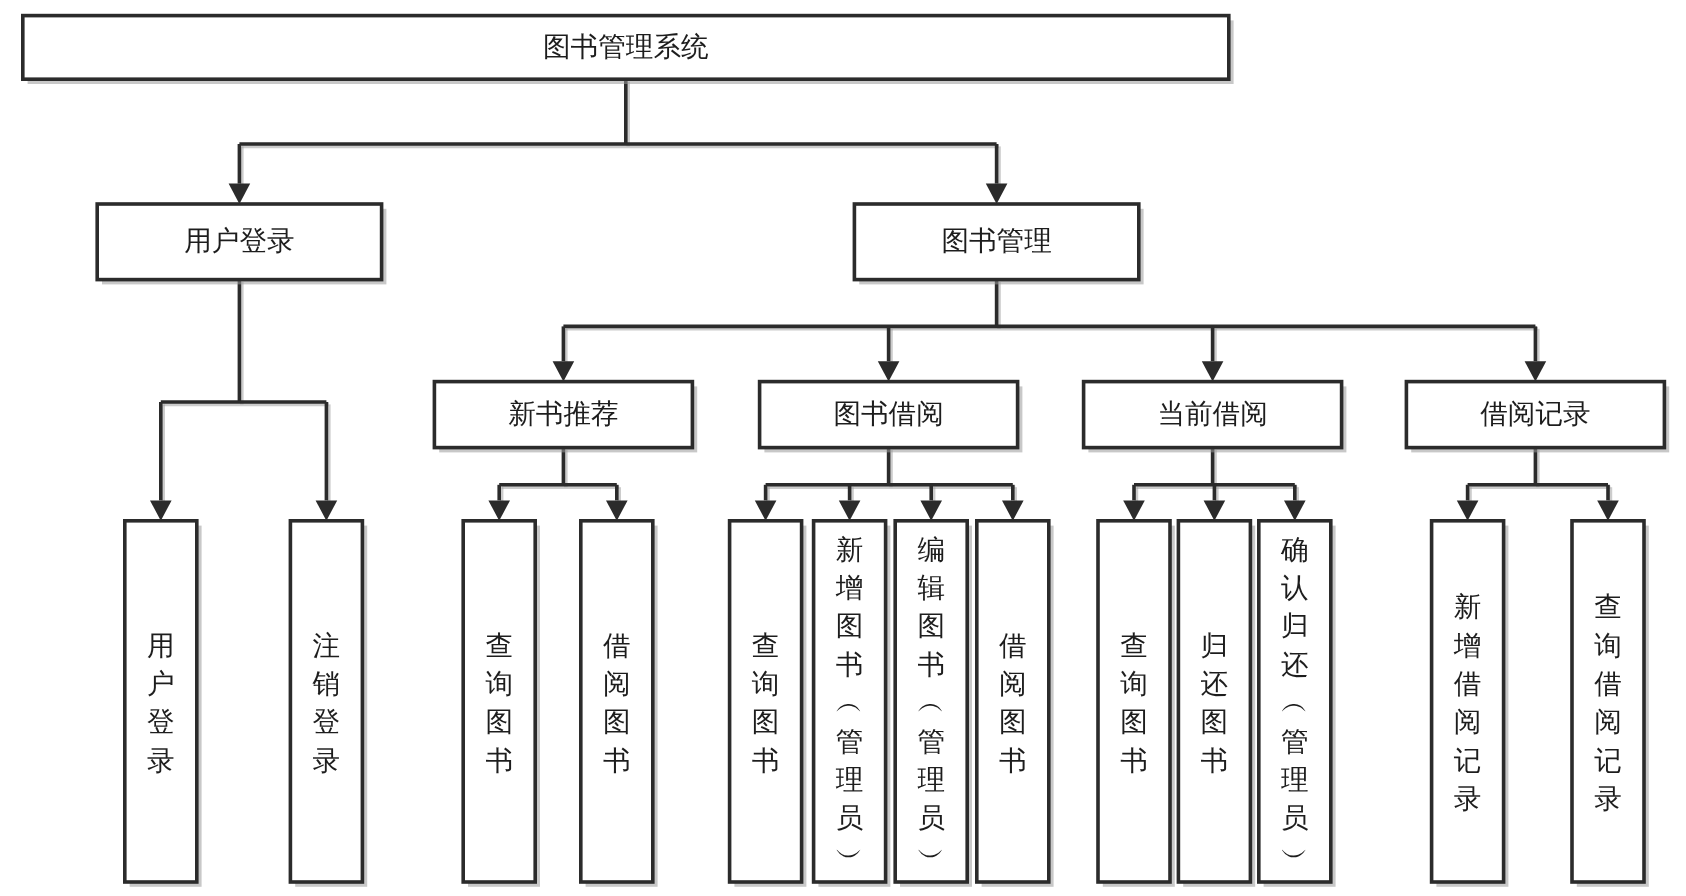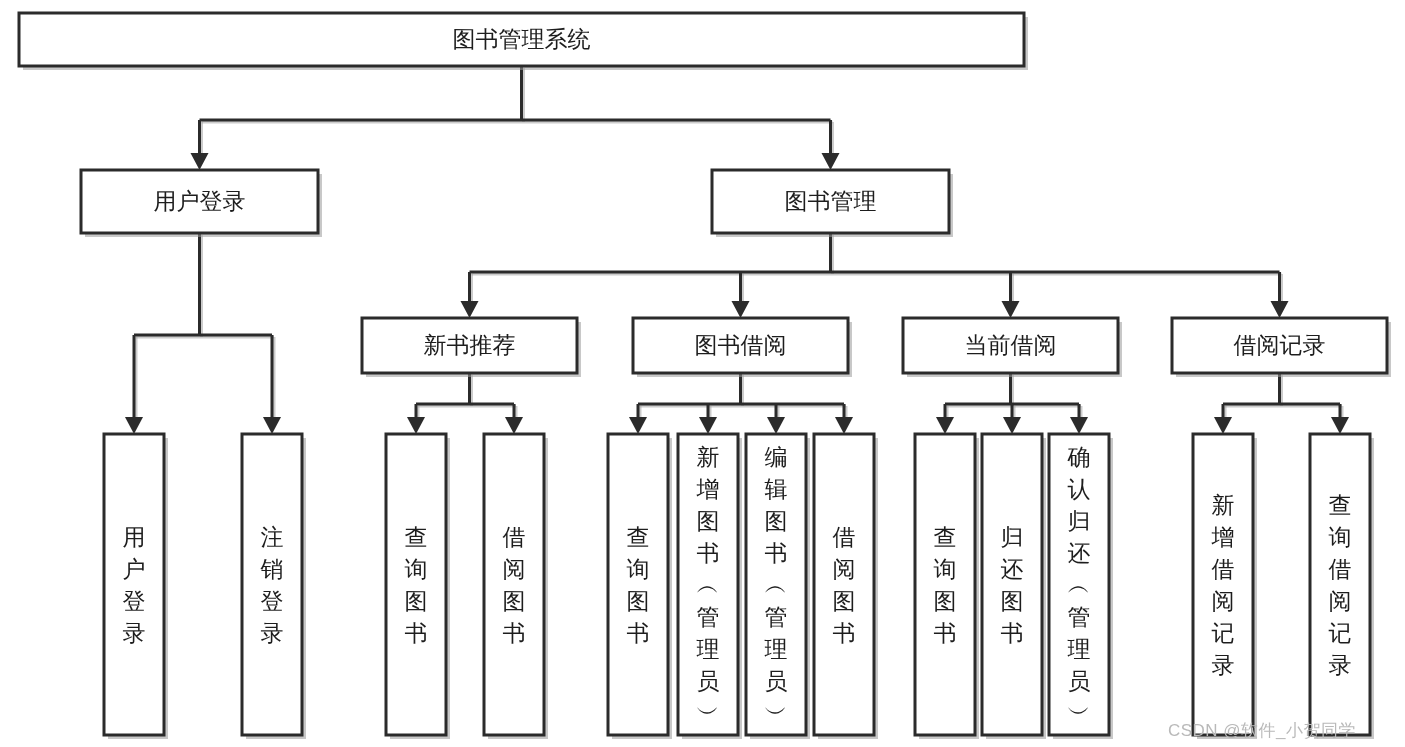--- a/index.html
+++ b/index.html
@@ -263,14 +263,13 @@
           <rect class="node-rect" x="1193" y="434" width="60" height="301"></rect>
           <text class="node-label-v" x="1223" y="513.46"><tspan x="1223" dy="0">新</tspan><tspan x="1223" dy="32">增</tspan><tspan x="1223" dy="32">借</tspan><tspan x="1223" dy="32">阅</tspan><tspan x="1223" dy="32">记</tspan><tspan x="1223" dy="32">录</tspan></text>
         </g>
         <g>
           <rect class="node-shadow" x="1314" y="438" width="60" height="301"></rect>
           <rect class="node-rect" x="1310" y="434" width="60" height="301"></rect>
           <text class="node-label-v" x="1340" y="513.46"><tspan x="1340" dy="0">查</tspan><tspan x="1340" dy="32">询</tspan><tspan x="1340" dy="32">借</tspan><tspan x="1340" dy="32">阅</tspan><tspan x="1340" dy="32">记</tspan><tspan x="1340" dy="32">录</tspan></text>
         </g>
       </g>
   </svg>
-  <div class="watermark">CSDN @软件_小贺同学</div>
 </div>
 
 </body></html>

